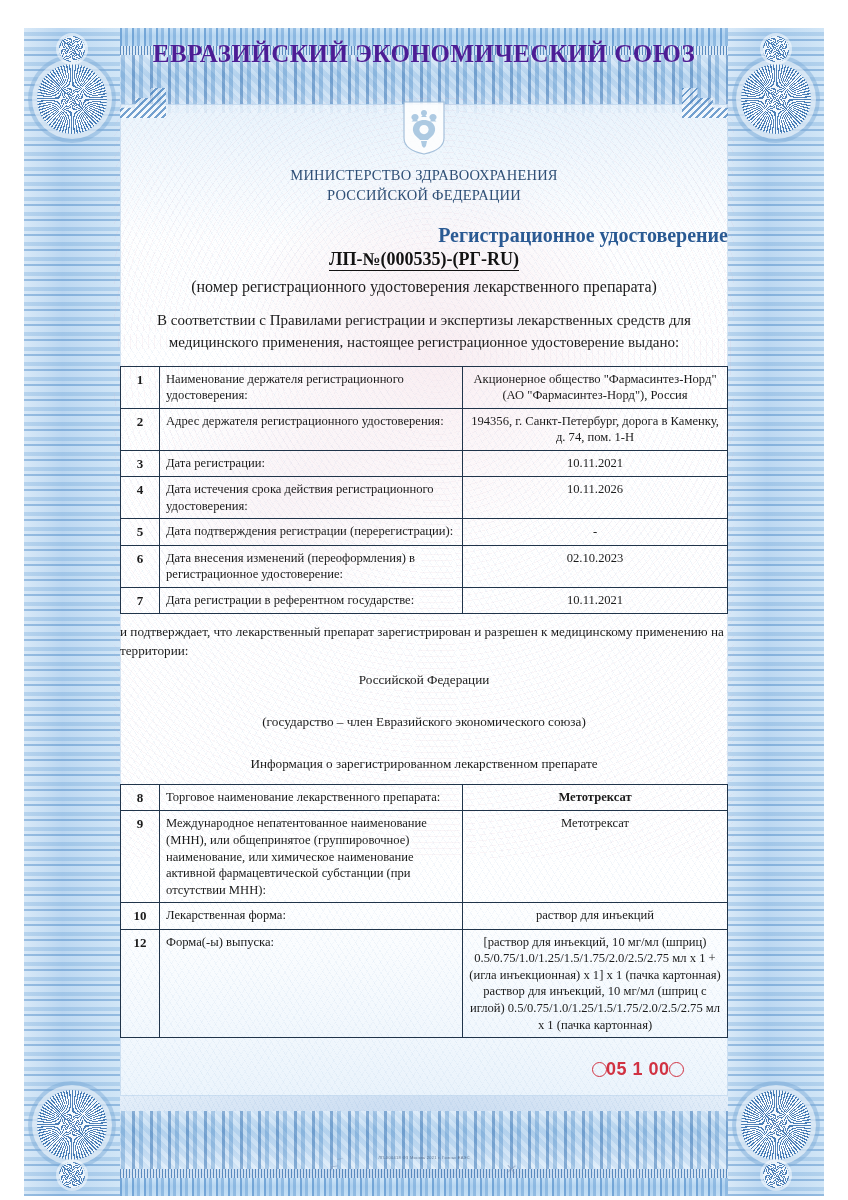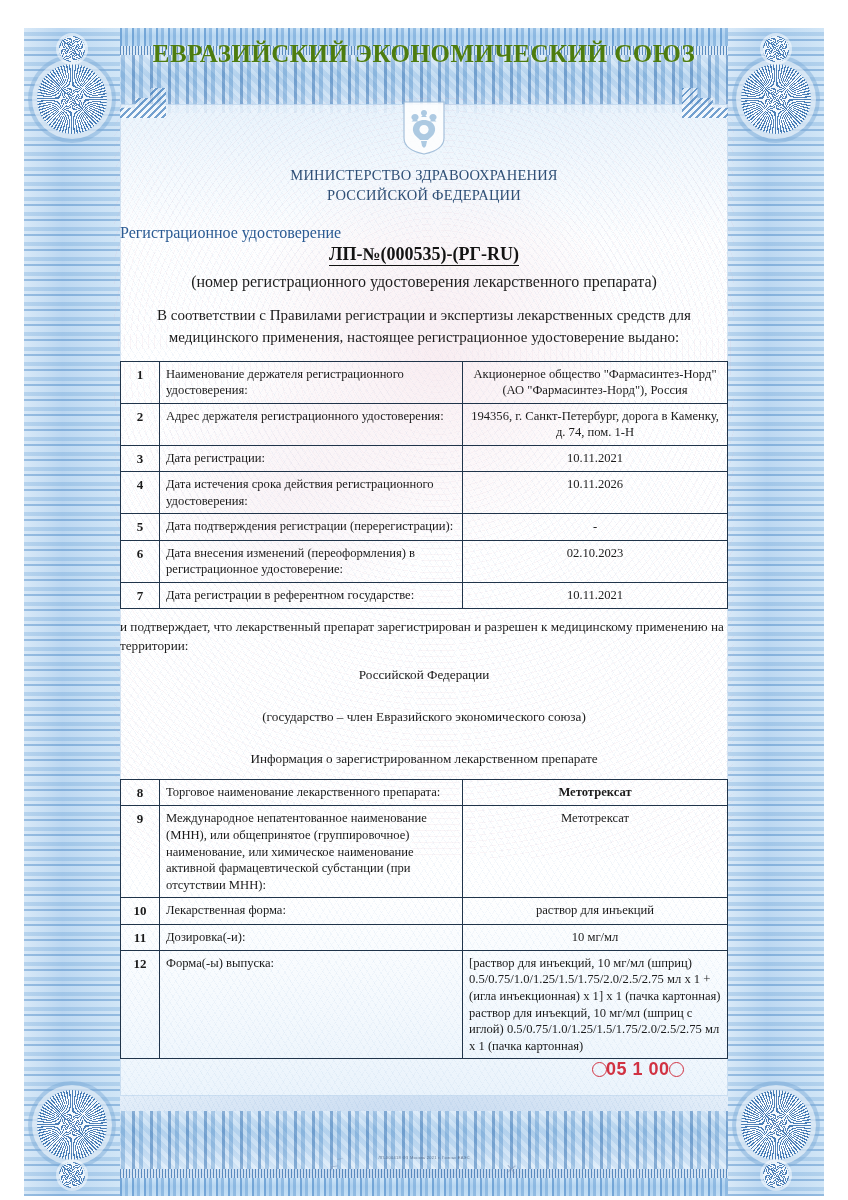--- a/index.html
+++ b/index.html
@@ -174,21 +174,21 @@
   .eaeu-title {
     position: absolute;
     top: 40px;
     left: 0; right: 0;
     text-align: center;
     z-index: 8;
     font-family: "Liberation Serif", serif;
     font-weight: bold;
     font-size: 25px;
     letter-spacing: .5px;
-    color: #4d7c0f;
+    color: #4c1d95;
     text-shadow: 0 0 1px rgba(255,255,255,.8);
   }
 
   .emblem {
     position: absolute;
     left: 50%;
     transform: translateX(-50%);
     top: 100px;
     width: 46px; height: 56px;
     z-index: 7;
@@ -198,23 +198,23 @@
   .ministry {
     text-align: center;
     font-size: 14.5px;
     line-height: 1.35;
     color: #2e4f76;
     letter-spacing: .2px;
     margin-top: 138px;
   }
 
   .doc-title {
-    text-align: left;
-    font-weight: normal;
-    font-size: 16px;
+    text-align: right;
+    font-weight: bold;
+    font-size: 20px;
     line-height: 1.25;
     color: #2a5a93;
     margin-top: 18px;
   }
   .doc-number {
     text-align: center;
     font-weight: bold;
     font-size: 18px;
     color: #131313;
     margin-top: 1px;
@@ -256,21 +256,21 @@
     font-size: 13px;
   }
   td.lbl {
     width: 290px;
     font-weight: normal;
   }
   td.val {
     text-align: center;
     font-weight: normal;
   }
-  td.val.left { text-align: left; }
+  td.val.left { text-align: center; }
 
   .mid-text {
     font-size: 13.2px;
     line-height: 1.45;
     margin-top: 8px;
   }
   .mid-center {
     text-align: center;
     font-size: 13.2px;
     margin-top: 12px;
@@ -452,25 +452,20 @@
           <td class="num">9</td>
           <td class="lbl">Международное непатентованное наименование (МНН), или общепринятое (группировочное) наименование, или химическое наименование активной фармацевтической субстанции (при отсутствии МНН):</td>
           <td class="val">Метотрексат</td>
         </tr>
         <tr>
           <td class="num">10</td>
           <td class="lbl">Лекарственная форма:</td>
           <td class="val">раствор для инъекций</td>
         </tr>
         <tr>
-          <td class="num">11</td>
-          <td class="lbl">Дозировка(-и):</td>
-          <td class="val">10 мг/мл</td>
-        </tr>
-        <tr>
           <td class="num">12</td>
           <td class="lbl">Форма(-ы) выпуска:</td>
           <td class="val left">[раствор для инъекций, 10 мг/мл (шприц) 0.5/0.75/1.0/1.25/1.5/1.75/2.0/2.5/2.75 мл х 1 + (игла инъекционная) х 1] х 1 (пачка картонная) раствор для инъекций, 10 мг/мл (шприц с иглой) 0.5/0.75/1.0/1.25/1.5/1.75/2.0/2.5/2.75 мл х 1 (пачка картонная)</td>
         </tr>
       </tbody>
     </table>
 
   </div>
 
   <div class="stamp">

